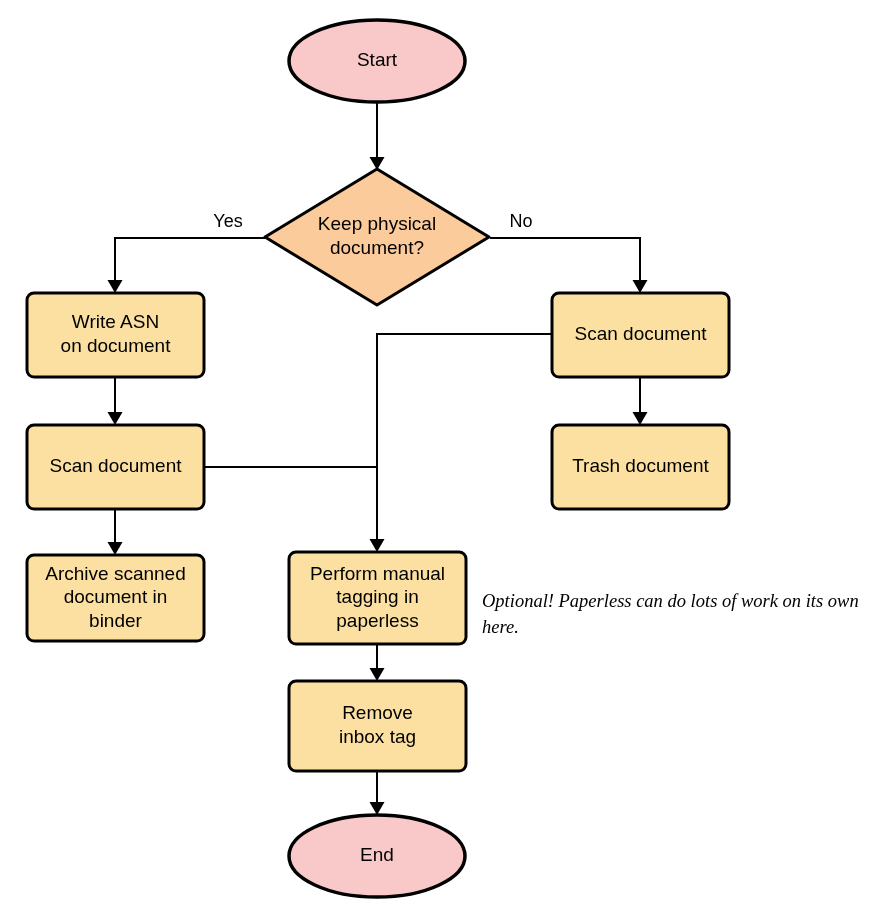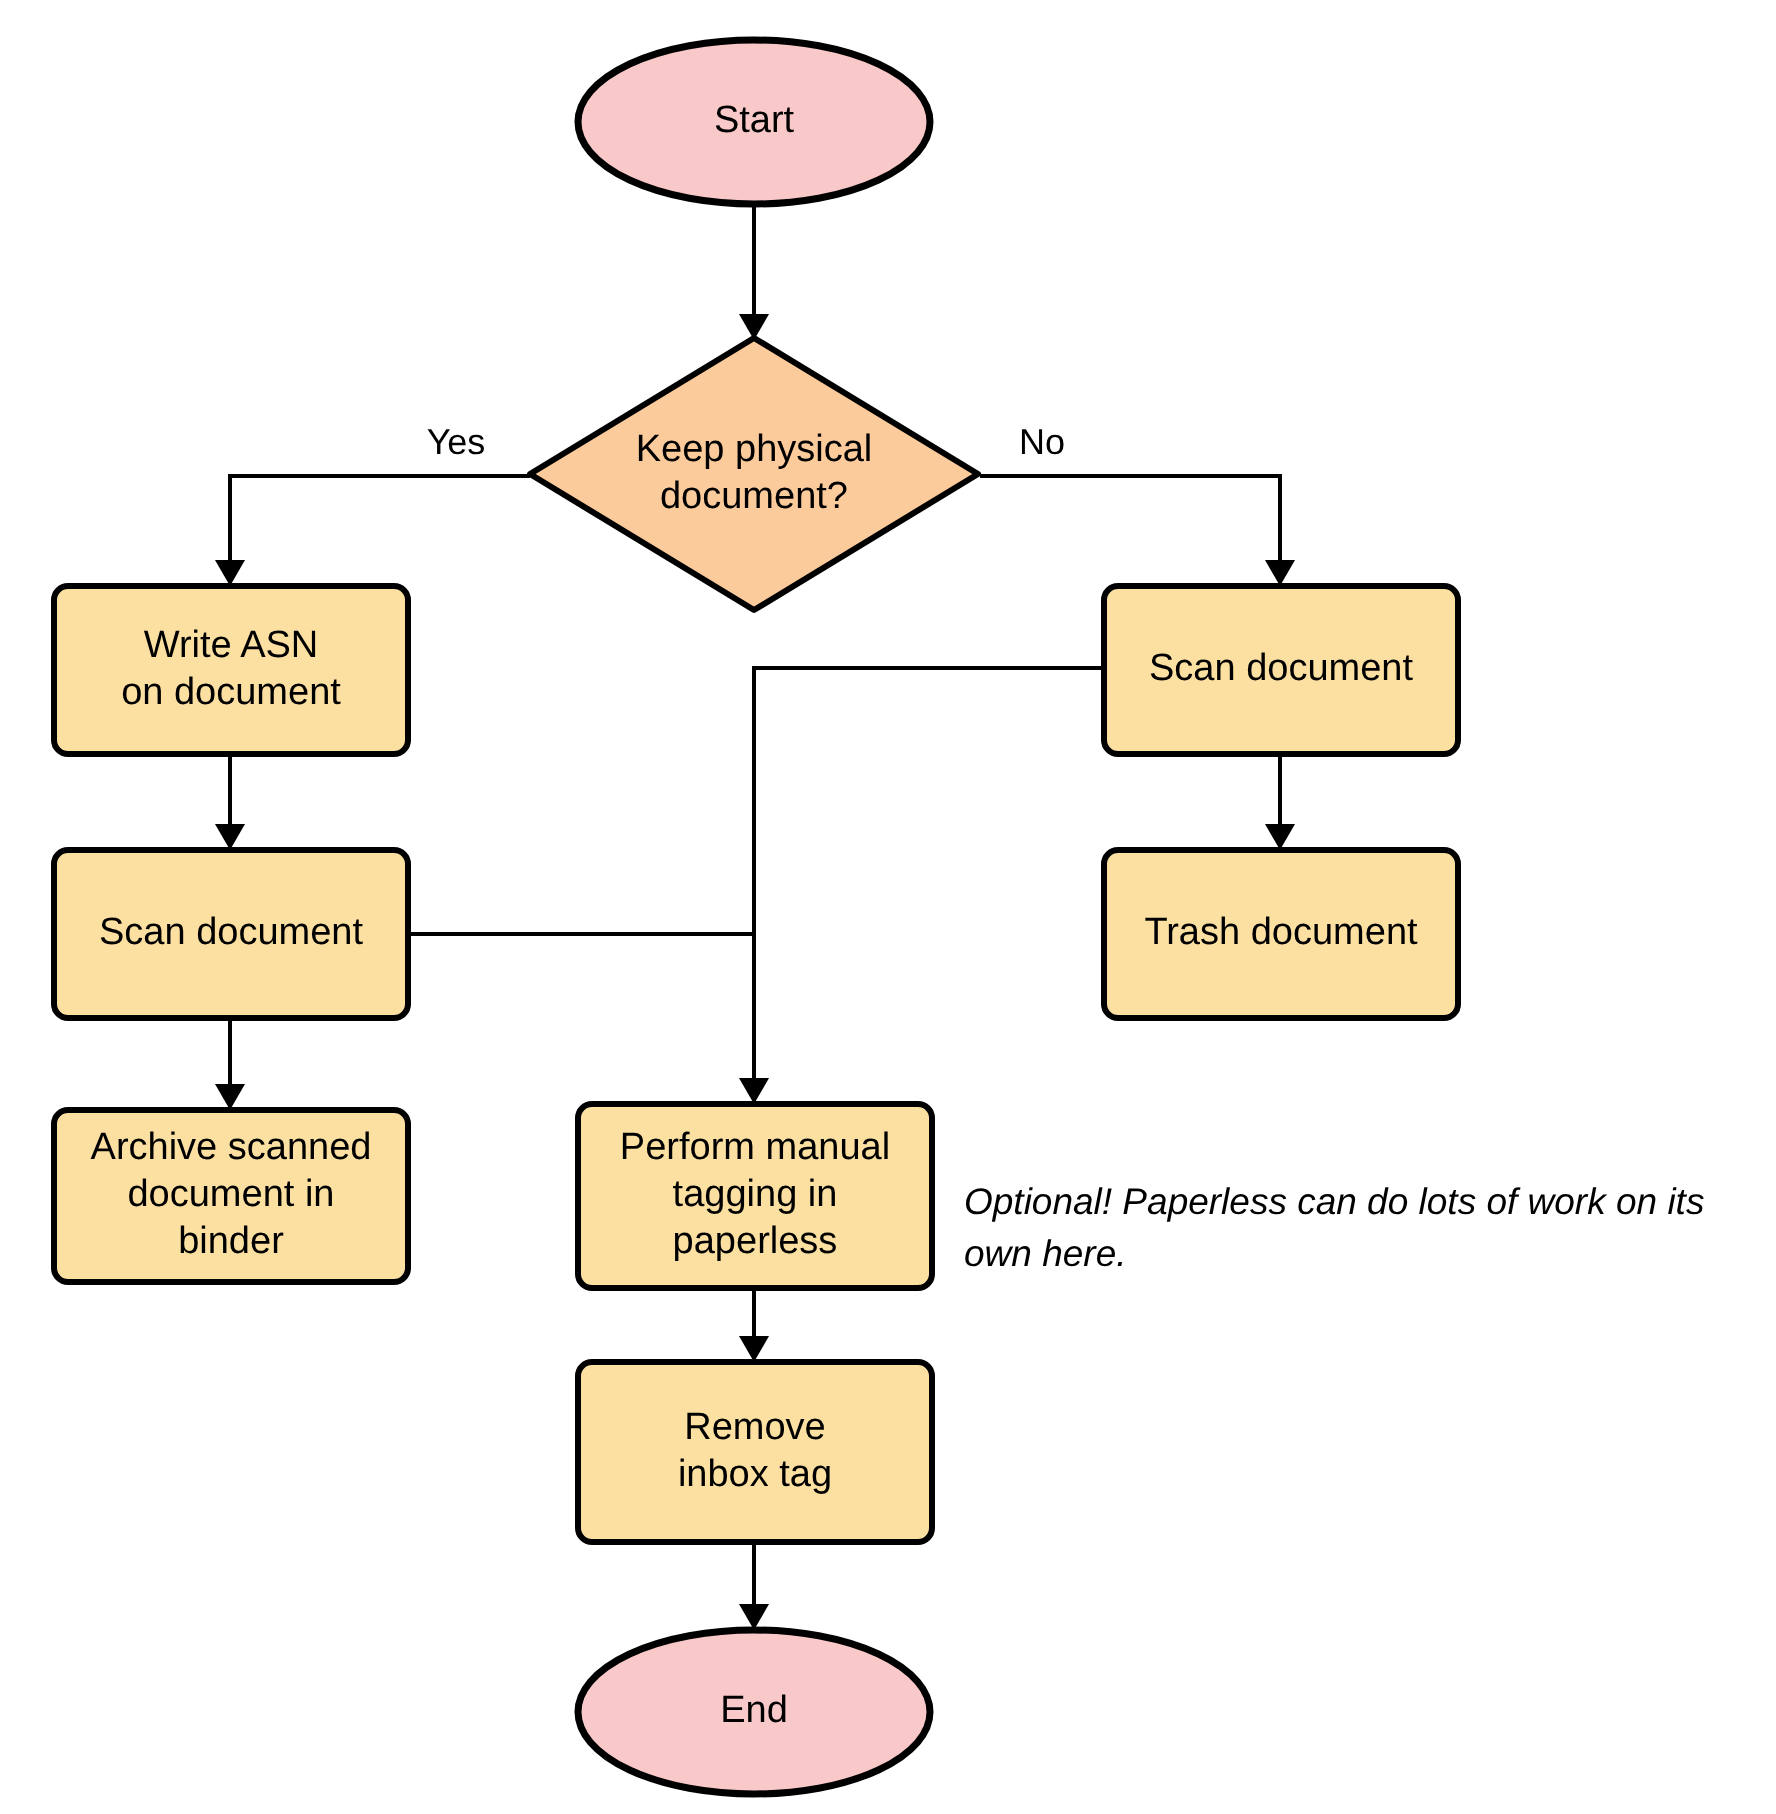--- a/index.html
+++ b/index.html
@@ -168,16 +168,16 @@
           <text class="node-label" x="377" y="856">End</text>
         </g>
       </g>
     <g id="edge-labels-group">
         <text class="edge-label" x="228" y="222">Yes</text>
         <text class="edge-label" x="521" y="222">No</text>
       </g>
   </svg>
 
   <div id="annotations-group">
-      <div class="annotation-text" style="left: 482px; top: 588px;">Optional! Paperless can do lots of work on its own here.</div>
+      <div class="annotation-text" style="left: 482px; top: 588px; font-family: Liberation Serif, serif;">Optional! Paperless can do lots of work on its own here.</div>
     </div>
 
 </div>
 
 </body></html>

